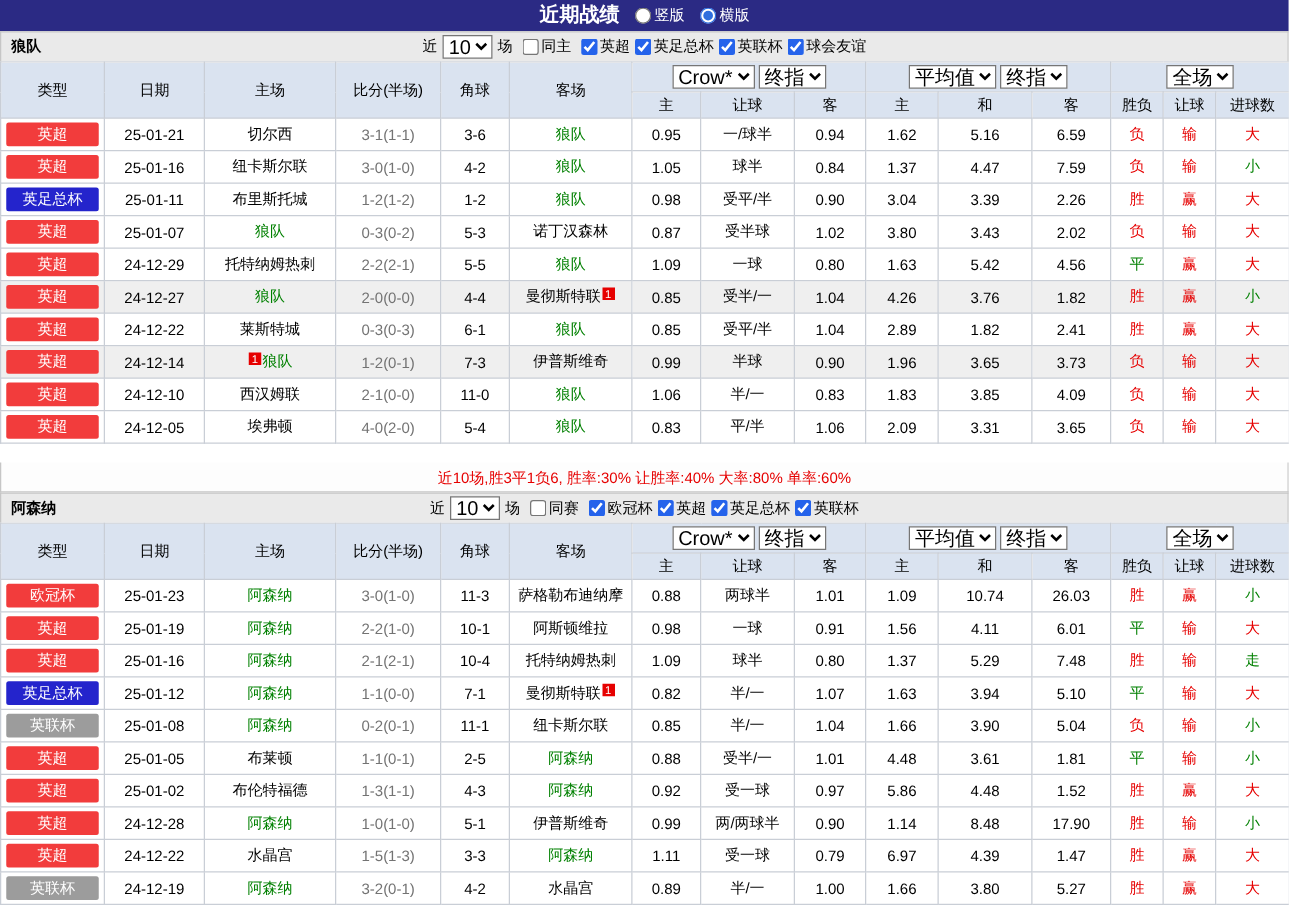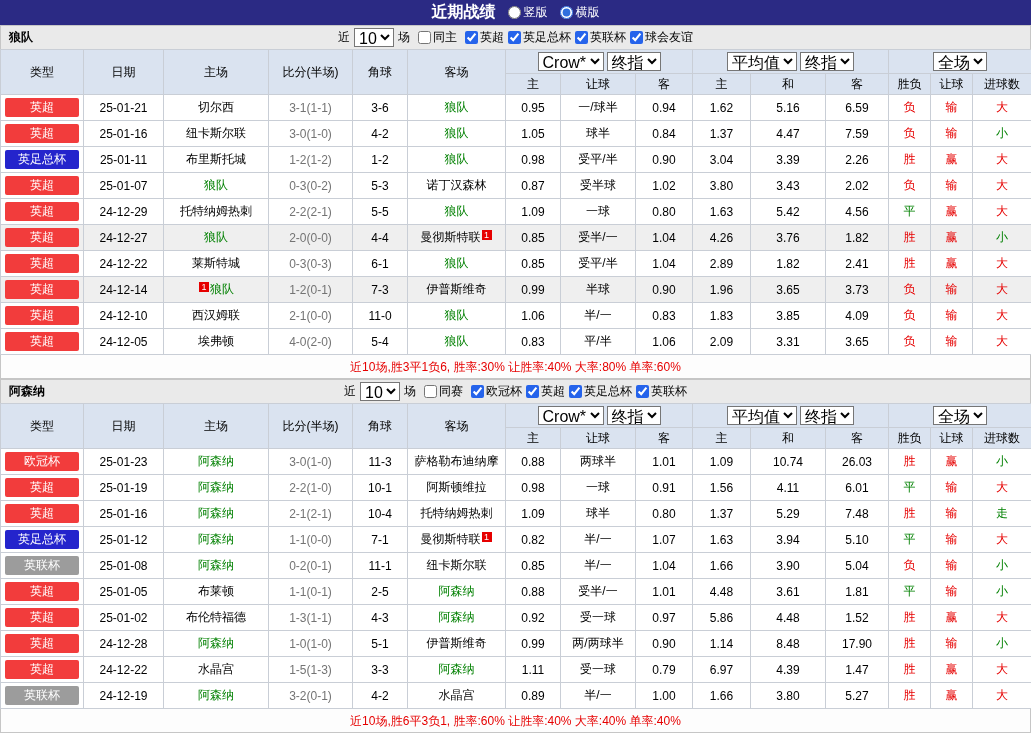--- a/index.html
+++ b/index.html
@@ -91,20 +91,21 @@
     margin:0 1px;
   }
   .summary {
     height:24px;
     line-height:24px;
     text-align:center;
     color:#e60000;
     border:1px solid #c6c6c6;
     border-top:none;
     background:#fdfdfd;
+    margin-top:15px;
   }
 </style>
 </head>
 <body>
 
 <div id="topbar">
   <span class="title">近期战绩</span>
   <label>
     <input type="radio" name="layout" style="">
     <span>竖版</span>

